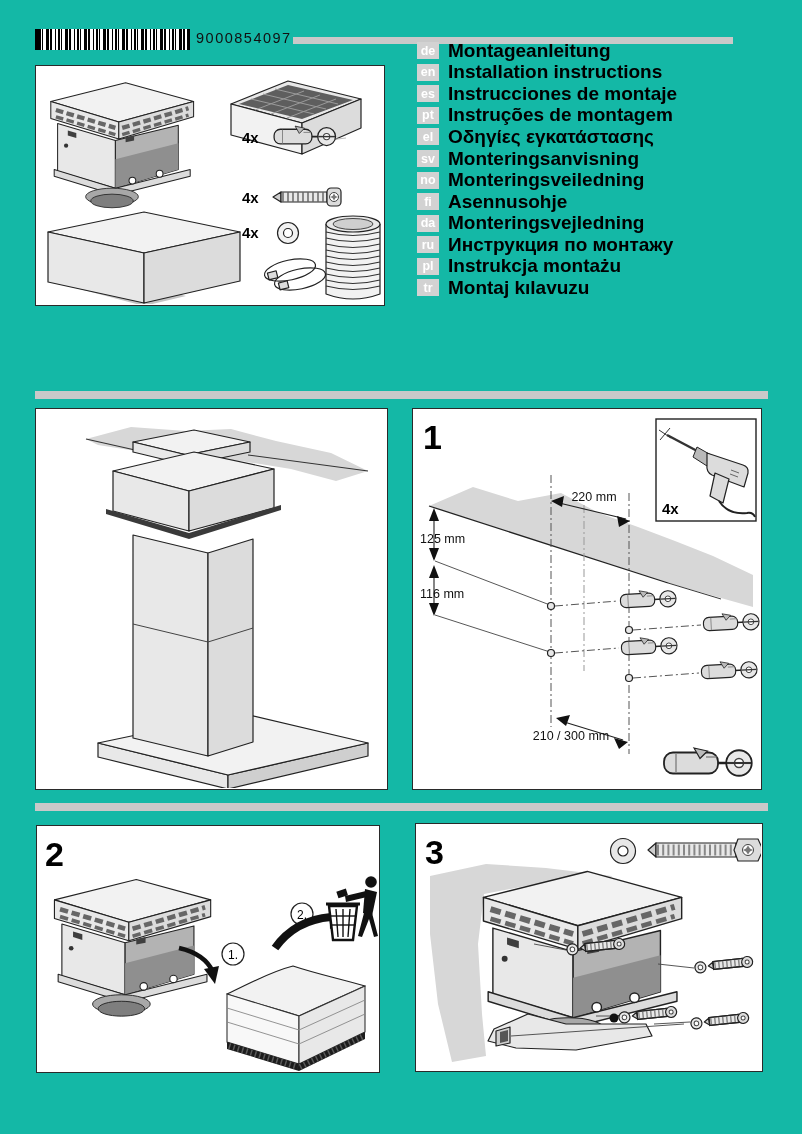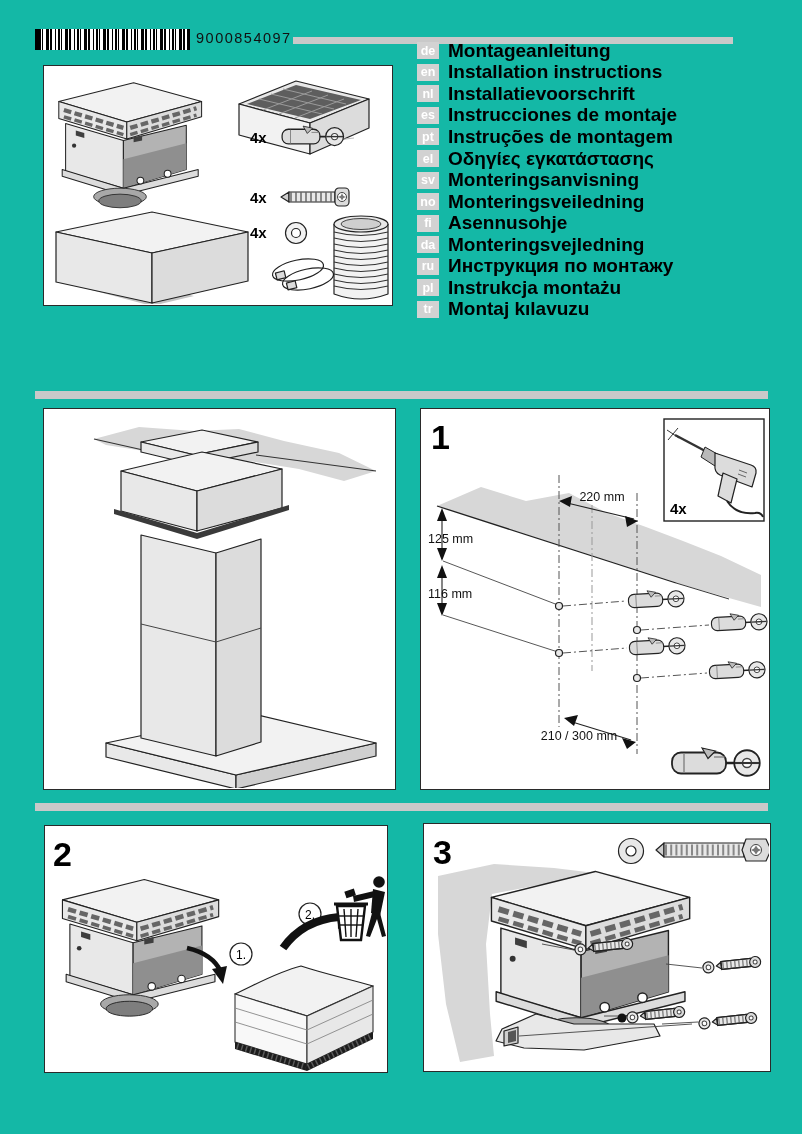--- a/index.html
+++ b/index.html
@@ -1,18 +1,18 @@
 <!DOCTYPE html>
 <html><head>
 <meta charset="utf-8">
 <style>
   html,body{margin:0;padding:0;background:#fff;}
   .page{position:relative;width:802px;height:1134px;background:#14b8a6;overflow:hidden;
         font-family:"Liberation Sans",sans-serif;color:#000;padding-left:32px;}
-  .panel{position:absolute;border:1.5px solid #2a2a2a;background:#fff;box-sizing:border-box;margin-left:8px;}
+  .panel{position:absolute;border:1.5px solid #2a2a2a;background:#fff;box-sizing:border-box;}
   .graybar{position:absolute;background:#c9c9c9;}
   .barcode{position:absolute;height:21px;border-left:4px solid #000;border-right:3px solid #000;
     background:repeating-linear-gradient(90deg,#000 0 2px,#fff 2px 3px,#000 3px 4px,#fff 4px 7px,
     #000 7px 10px,#fff 10px 11px,#000 11px 13px,#fff 13px 16px,#000 16px 17px,#fff 17px 19px);}
   .partnum{position:absolute;font-size:14.5px;letter-spacing:1.5px;color:#111;}
   .lang-list{position:absolute;}
   .lang-row{display:flex;align-items:center;height:21.55px;}
   .lang-code{width:22px;height:17px;background:#d2d2d2;color:#fff;font-weight:bold;font-size:12.5px;
     display:flex;align-items:center;justify-content:center;flex:0 0 auto;}
   .lang-label{margin-left:9px;font-weight:bold;font-size:19px;white-space:nowrap;}
@@ -151,24 +151,20 @@
   <div class="lang-list" style="left:417px;top:40px;">
     <div class="lang-row">
         <span class="lang-code">de</span>
         <span class="lang-label">Montageanleitung</span>
       </div>
     <div class="lang-row">
         <span class="lang-code">en</span>
         <span class="lang-label">Installation instructions</span>
       </div>
     <div class="lang-row">
-        <span class="lang-code">nl</span>
-        <span class="lang-label">Installatievoorschrift</span>
-      </div>
-    <div class="lang-row">
         <span class="lang-code">es</span>
         <span class="lang-label">Instrucciones de montaje</span>
       </div>
     <div class="lang-row">
         <span class="lang-code">pt</span>
         <span class="lang-label">Instruções de montagem</span>
       </div>
     <div class="lang-row">
         <span class="lang-code">el</span>
         <span class="lang-label">Οδηγίες εγκατάστασης</span>

